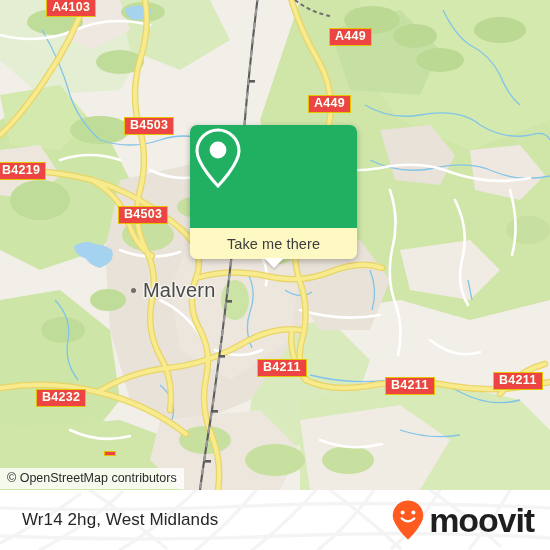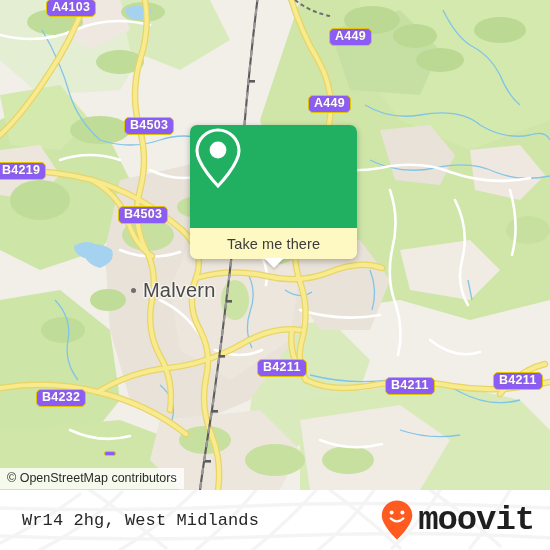--- a/index.html
+++ b/index.html
@@ -14,23 +14,23 @@
   .map{
     position:absolute;left:0;top:0;width:550px;height:490px;
     background:#f2efe9;
     overflow:hidden;
   }
   .map svg{position:absolute;left:0;top:0;display:block;}
 
   
   .shield{
     position:absolute;
-    background:#8b5cf6;
+    background:#ef4444;
     border:1.6px solid #e2c500;
-    border-radius:5px;
+    border-radius:0;
     color:#fff;
     font-size:12.5px;
     font-weight:bold;
     letter-spacing:.3px;
     padding:1px 5px 2px 5px;
     line-height:13px;
     white-space:nowrap;
     text-shadow:0 0 2px rgba(150,130,0,.35);
     box-sizing:border-box;
   }
@@ -97,21 +97,20 @@
     line-height:14px;
     z-index:30;
     white-space:nowrap;
   }
 
   
   .bottombar{
     position:absolute;left:0;top:490px;width:550px;height:60px;
     background:#ffffff;
     overflow:hidden;
-    font-family:Liberation Mono, monospace;
   }
   .bottombar .watermark{
     position:absolute;left:0;top:0;width:550px;height:60px;
     opacity:.30;
   }
   .addr{
     position:absolute;left:22px;top:50%;transform:translateY(-50%);
     font-size:17px;color:#262626;letter-spacing:.1px;white-space:nowrap;
   }
   .brand{

